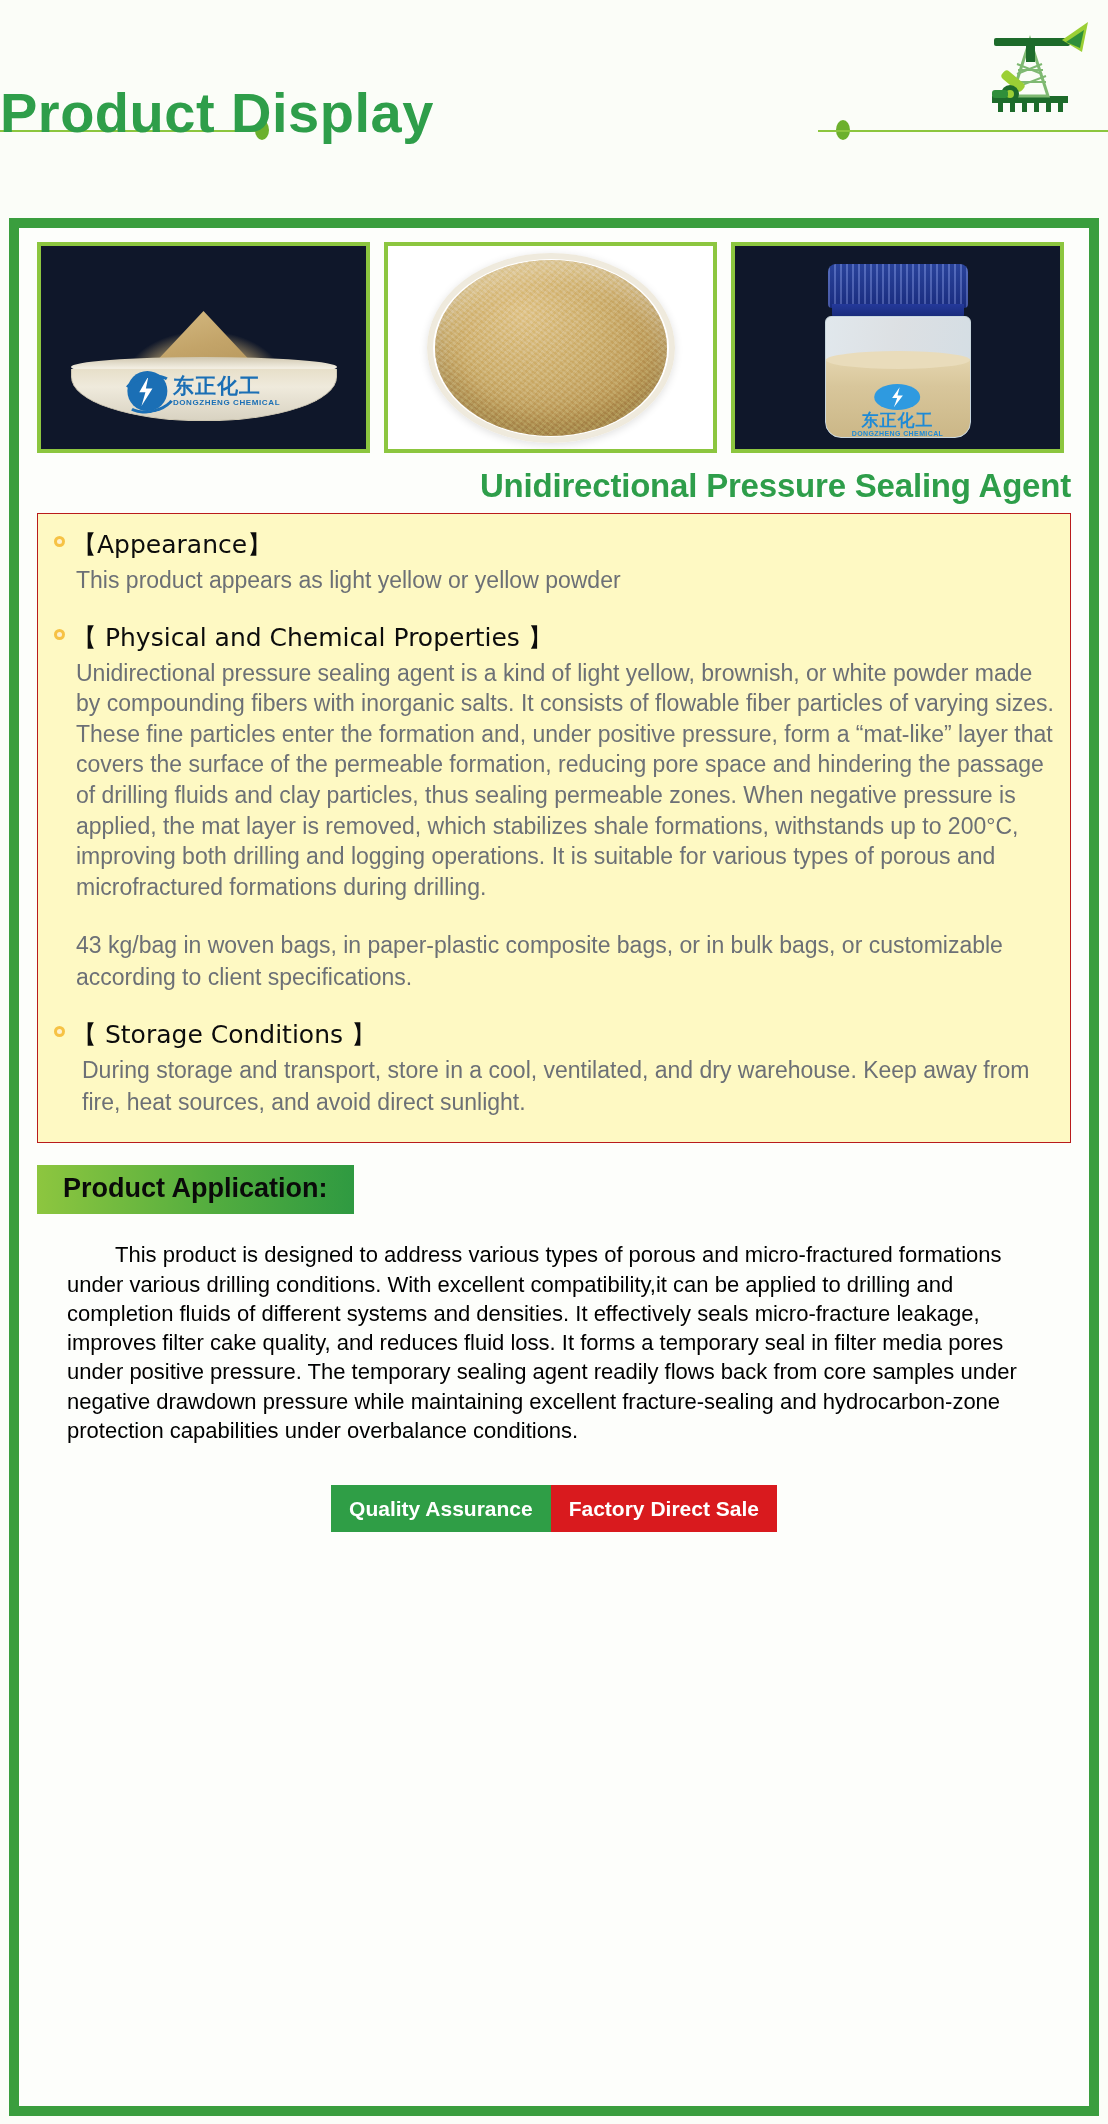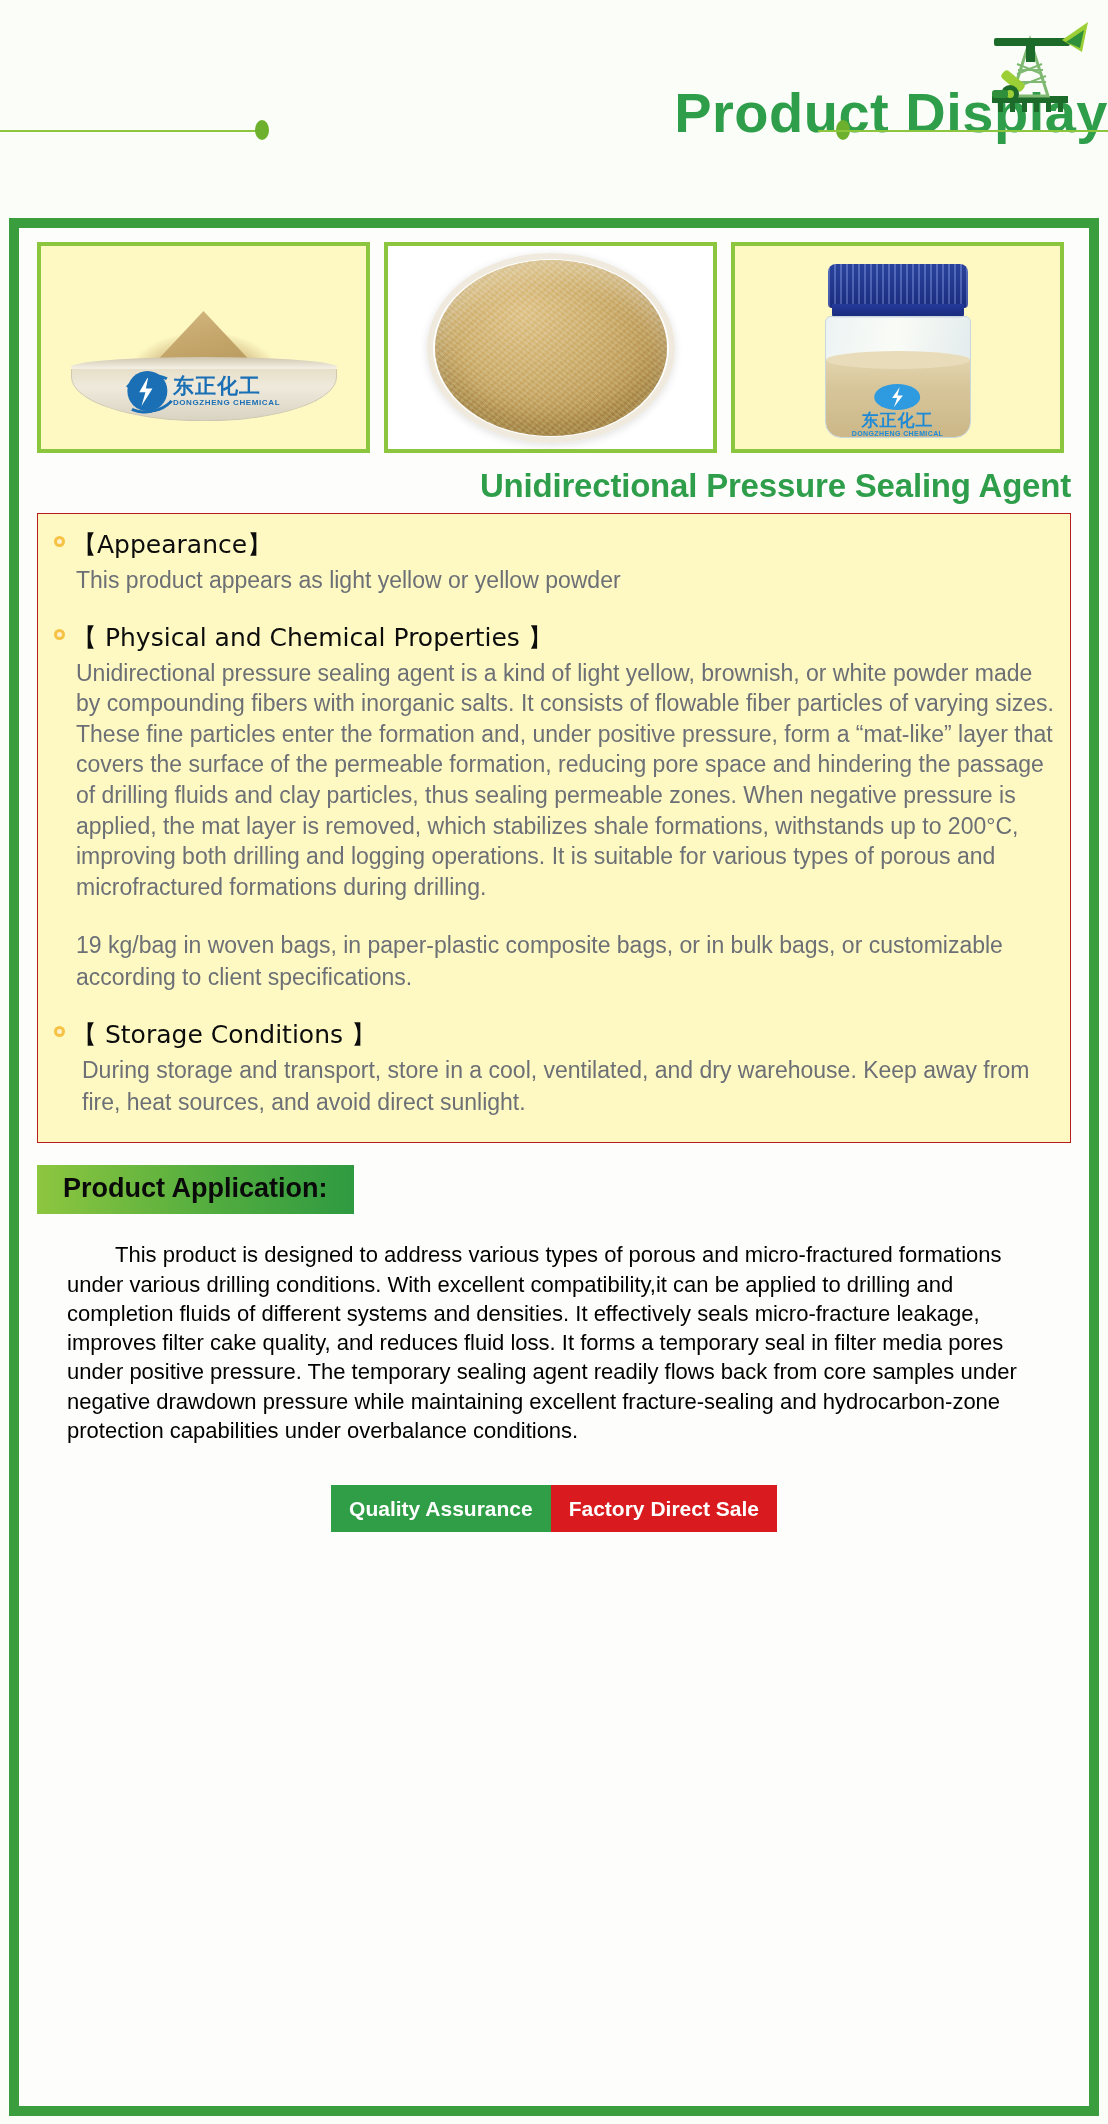--- a/index.html
+++ b/index.html
@@ -38,21 +38,21 @@
     border-radius: 50%;
     background: #6cb02d;
   }
   .header-dot.left  { left: 255px; }
   .header-dot.right { left: 836px; }
 
   .header-title {
     position: absolute;
     left: 0; right: 0;
     top: 80px;
-    text-align: right;
+    text-align: left;
     font-size: 56px;
     font-weight: bold;
     color: #2e9e4a;
     letter-spacing: 0.5px;
     font-family: "Liberation Sans", sans-serif;
   }
 
   
   .pump-icon {
     position: absolute;
@@ -78,21 +78,21 @@
   }
 
   
   .image-row {
     display: flex;
     gap: 14px;
     margin-bottom: 10px;
   }
   .image-cell {
     border: 4px solid #8cc63f;
-    background: #fef9c3;
+    background: #0f172a;
     width: 333px;
     height: 211px;
     position: relative;
     overflow: hidden;
   }
 
   
   .dish-wrap { position: absolute; inset: 0; }
   .powder-heap {
     position: absolute;
@@ -497,21 +497,21 @@
         <div class="spec-head">
           <span class="bullet-dot"></span>
           <span class="spec-head-text">【 Physical and Chemical Properties 】</span>
         </div>
         <div class="spec-body tight">Unidirectional pressure sealing agent is a kind of light yellow, brownish, or white powder made by compounding fibers with inorganic salts. It consists of flowable fiber particles of varying sizes. These fine particles enter the formation and, under positive pressure, form a “mat-like” layer that covers the surface of the permeable formation, reducing pore space and hindering the passage of drilling fluids and clay particles, thus sealing permeable zones. When negative pressure is applied, the mat layer is removed, which stabilizes shale formations, withstands up to 200°C, improving both drilling and logging operations. It is suitable for various types of porous and microfractured formations during drilling.</div>
       </div>
 
       <div class="gap-lg"></div>
 
       <div class="spec-block">
-        <div class="spec-body">19 kg/bag in woven bags, in paper-plastic composite bags, or in bulk bags, or customizable according to client specifications.</div>
+        <div class="spec-body">43 kg/bag in woven bags, in paper-plastic composite bags, or in bulk bags, or customizable according to client specifications.</div>
       </div>
 
       <div class="gap-lg"></div>
 
       <div class="spec-block">
         <div class="spec-head">
           <span class="bullet-dot"></span>
           <span class="spec-head-text">【 Storage Conditions 】</span>
         </div>
         <div class="spec-body indented">During storage and transport, store in a cool, ventilated, and dry warehouse. Keep away from fire, heat sources, and avoid direct sunlight.</div>

